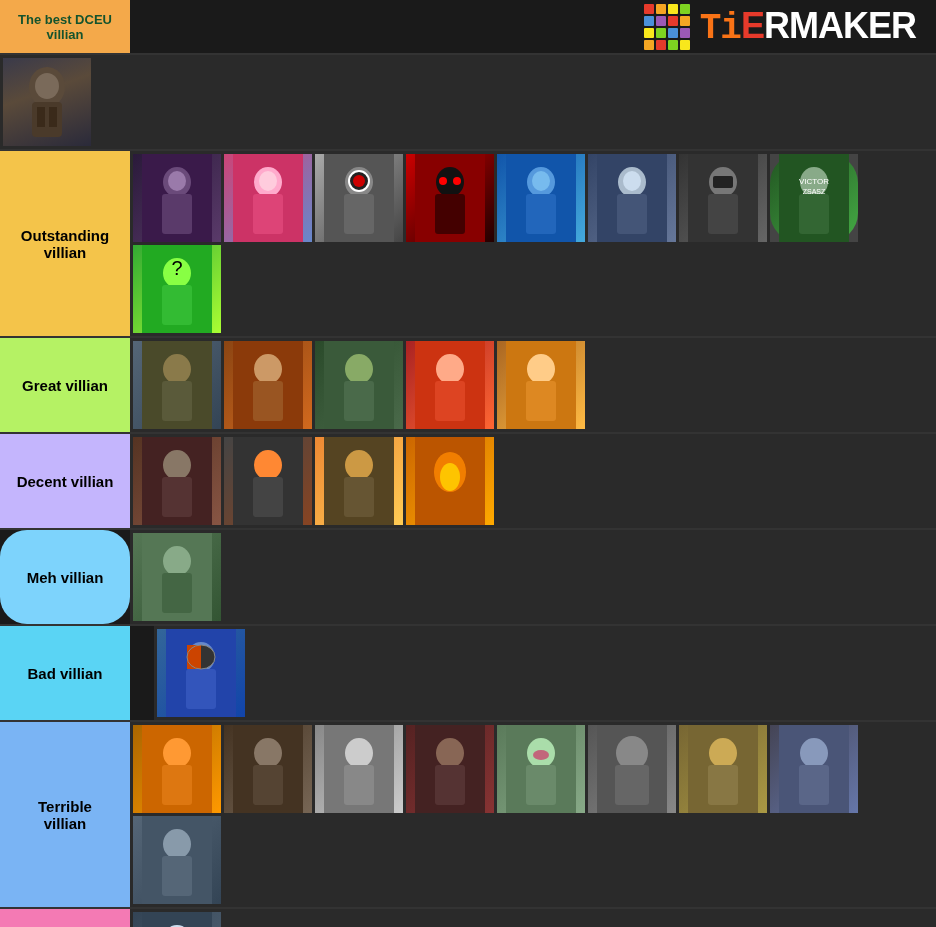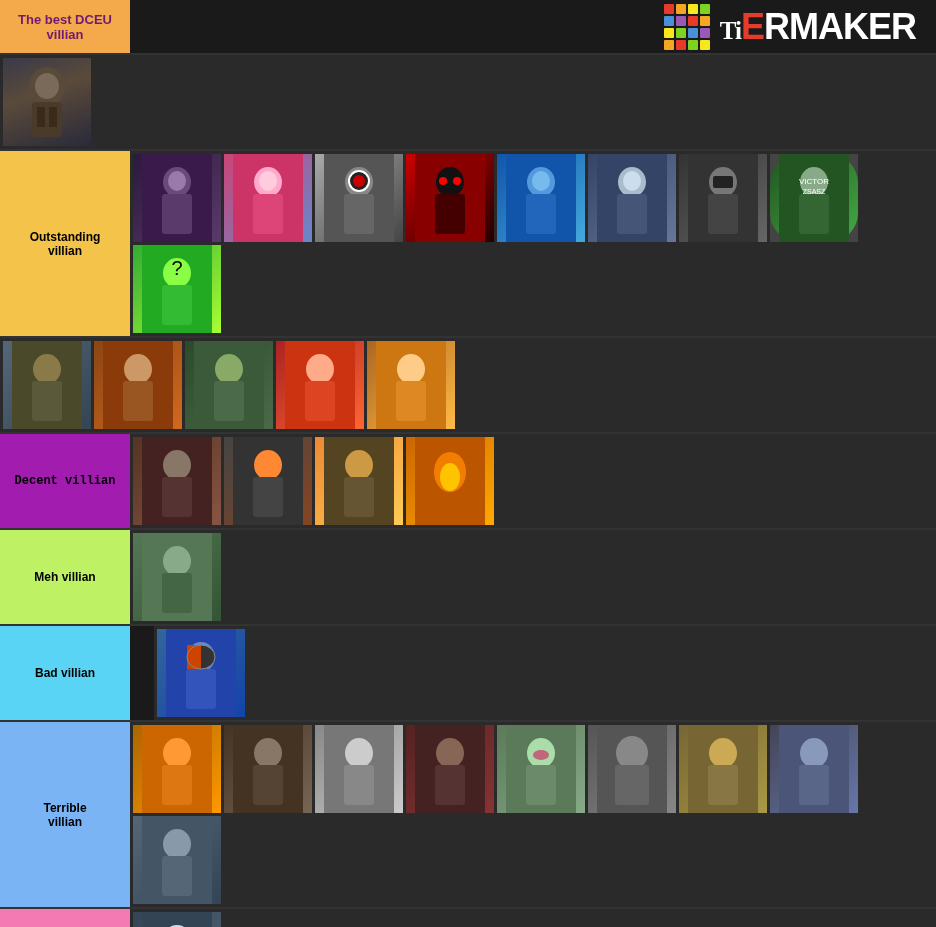--- a/index.html
+++ b/index.html
@@ -18,21 +18,21 @@
     }
 
     .tier-label {
       width: 130px;
       min-width: 130px;
       display: flex;
       align-items: center;
       justify-content: center;
       text-align: center;
       font-weight: bold;
-      font-size: 12px;
+      font-size: 15px;
       color: #000;
       padding: 8px;
       flex-shrink: 0;
     }
 
     .tier-content {
       flex: 1;
       display: flex;
       flex-wrap: wrap;
       align-content: flex-start;
@@ -59,43 +59,43 @@
       justify-content: center;
       font-size: 10px;
       color: #aaa;
       text-align: center;
     }
 
     
     .row-s   { background-color: #f4a94a; }  
     .row-a   { background-color: #f4c44a; }  
     .row-b   { background-color: #b5f264; }  
-    .row-c   { background-color: #a21caf; font-family: Liberation Mono, monospace; }  
-    .row-d   { background-color: #bef264; }  
+    .row-c   { background-color: #c4b5fd; }  
+    .row-d   { background-color: #7dd3fc; border-radius: 27px; }  
     .row-e   { background-color: #5ad4f4; }  
     .row-f   { background-color: #7ab4f4; }  
     .row-h   { background-color: #f47ab4; }  
 
     
     .header-row {
       display: flex;
       align-items: center;
       background: #1a1a1a;
       height: 55px;
       border-bottom: 2px solid #333;
     }
     .header-label {
       width: 130px;
       display: flex;
       align-items: center;
       justify-content: center;
       text-align: center;
       font-weight: bold;
       font-size: 13px;
-      color: #701a75;
+      color: #14532d;
       background-color: #f4a94a;
       height: 100%;
       padding: 4px;
     }
     .header-content {
       flex: 1;
       display: flex;
       align-items: center;
       justify-content: flex-end;
       padding: 0 20px;
@@ -193,21 +193,21 @@
         <div class="logo-cell c4"></div>
         <div class="logo-cell c5"></div>
         <div class="logo-cell c6"></div>
 
         <div class="logo-cell c2"></div>
         <div class="logo-cell c1"></div>
         <div class="logo-cell c4"></div>
         <div class="logo-cell c3"></div>
       </div>
       <div class="logo-text">
-        <span style="color:#ffffff; font-family: Liberation Serif, serif; font-size:25px; font-weight:900; letter-spacing:-1px;">Ti</span><span style="color:#e63a2b; font-family: Arial Black, Arial, sans-serif; font-size:36px; font-weight:900;">E</span><span style="color:#fff; font-family: Arial Black, Arial, sans-serif; font-size:36px; font-weight:900; letter-spacing:-1px;">RMAKER</span>
+        <span style="color:#f97316; font-family: Liberation Mono, monospace; font-size:36px; font-weight:900; letter-spacing:-1px;">Ti</span><span style="color:#e63a2b; font-family: Arial Black, Arial, sans-serif; font-size:36px; font-weight:900;">E</span><span style="color:#fff; font-family: Arial Black, Arial, sans-serif; font-size:36px; font-weight:900; letter-spacing:-1px;">RMAKER</span>
       </div>
     </div>
   </div>
 </div>
 
 <div class="tier-row" style="min-height:90px;">
   <div class="tier-content">
     <div class="card">
       <div class="card-placeholder char-darkseid" style="background: linear-gradient(160deg, #3a3a4a 0%, #5a4a3a 40%, #2a2a3a 100%);">
         <svg width="60" height="80" viewBox="0 0 60 80" xmlns="http://www.w3.org/2000/svg">
@@ -319,20 +319,21 @@
               <rect x="20" y="40" width="30" height="40" rx="3" fill="#33bb33"></rect>
               <text x="35" y="30" text-anchor="middle" fill="#000" font-size="20">?</text>
             </svg>
         </div>
       </div>
     </div>
   </div>
 </div>
 
 <div class="tier-row" style="min-height:92px;">
+  <div class="tier-label row-b">Great villian</div>
   <div class="tier-content">
     <div class="card">
       <div class="card-placeholder char-steppenwolf">
         <svg width="70" height="88" viewBox="0 0 70 88">
             <rect width="70" height="88" fill="#4a4a2a"></rect>
             <ellipse cx="35" cy="28" rx="14" ry="15" fill="#8a7a4a"></ellipse>
             <rect x="20" y="40" width="30" height="40" rx="3" fill="#5a5a3a"></rect>
           </svg>
       </div>
     </div>

